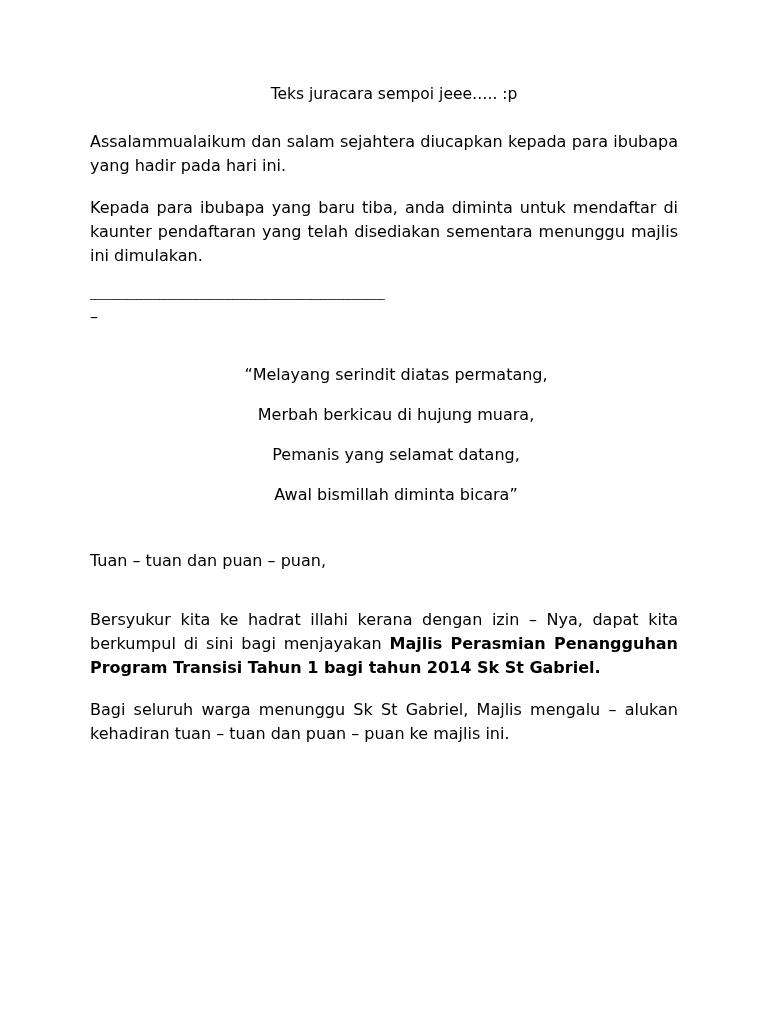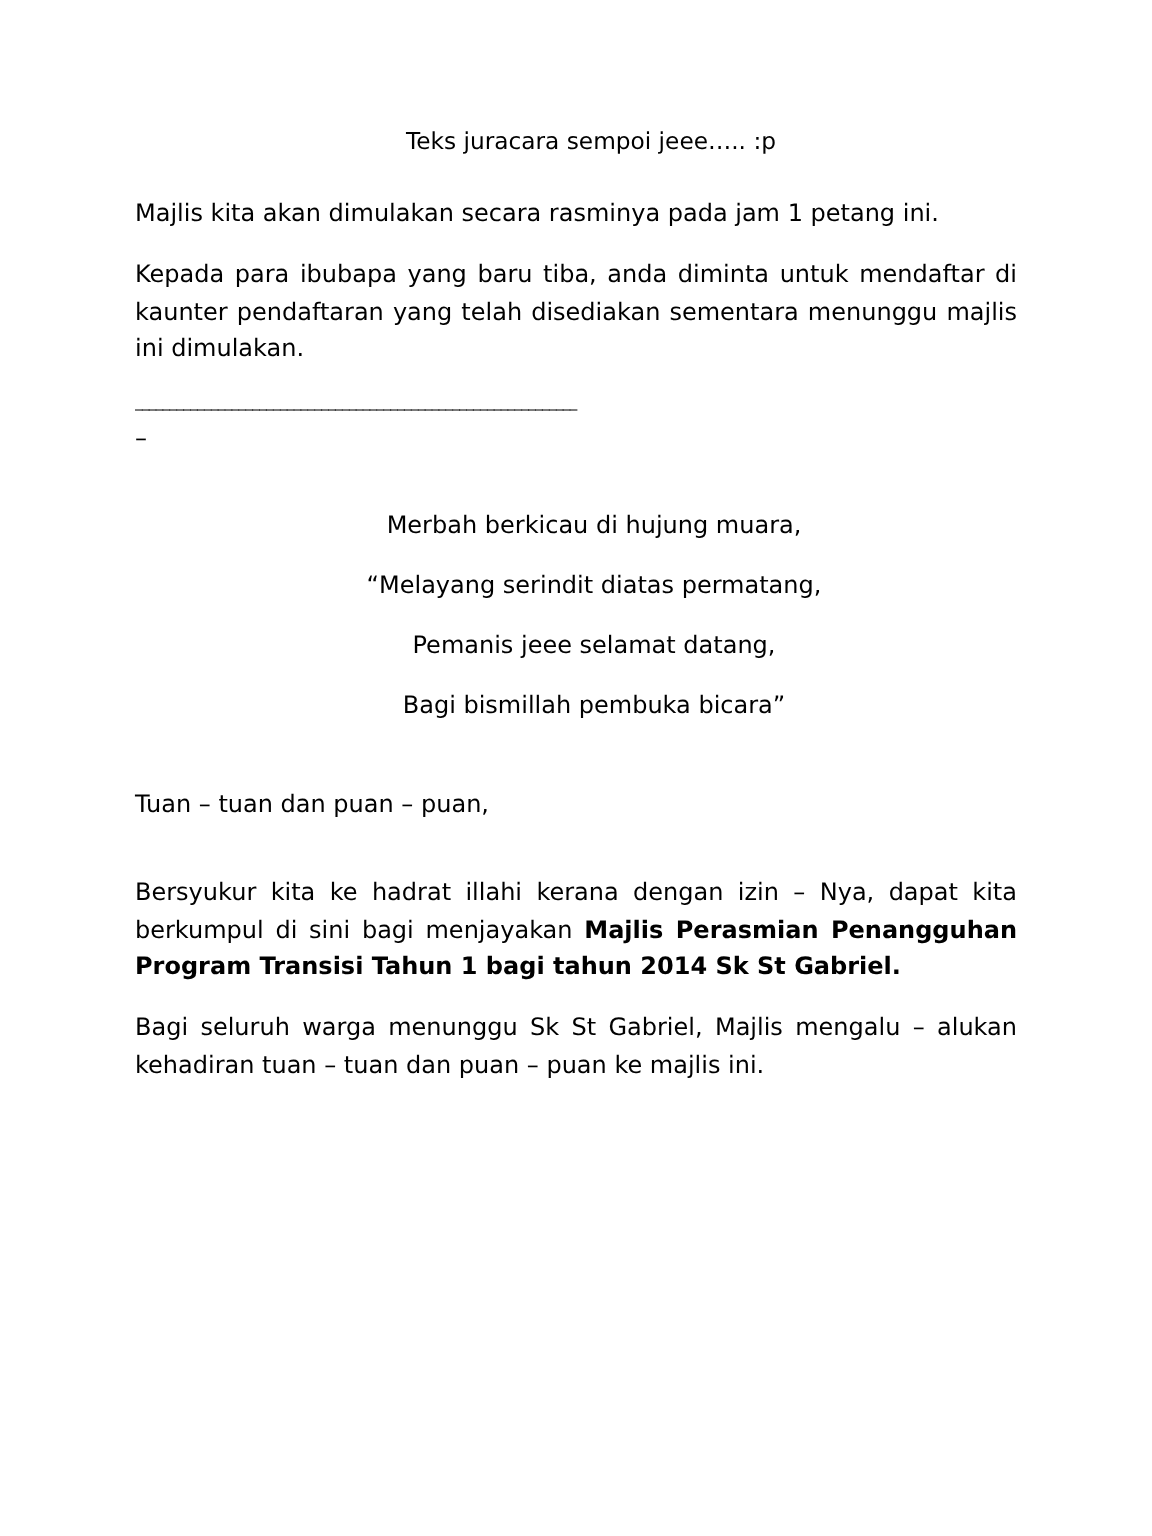--- a/index.html
+++ b/index.html
@@ -74,32 +74,32 @@
     text-align: left;
   }
 </style>
 </head>
 <body>
 
 <div class="page">
 
   <div class="doc-title">Teks juracara sempoi jeee….. :p</div>
 
-  <p class="para"><span>Majlis kita akan dimulakan secara rasminya pada jam 1 petang ini.</span></p>
+  <p class="para"><span>Assalammualaikum dan salam sejahtera diucapkan kepada para ibubapa yang hadir pada hari ini.</span></p>
   <p class="para"><span>Kepada para ibubapa yang baru tiba, anda diminta untuk mendaftar di kaunter pendaftaran yang telah disediakan sementara menunggu majlis ini dimulakan.</span></p>
 
   <div class="rule-line">________________________________________________________________</div>
   <div class="rule-dash">–</div>
 
 
   <div class="poem">
+    <div class="poem-line">“Melayang serindit diatas permatang,</div>
     <div class="poem-line">Merbah berkicau di hujung muara,</div>
-    <div class="poem-line">“Melayang serindit diatas permatang,</div>
-    <div class="poem-line">Pemanis jeee selamat datang,</div>
-    <div class="poem-line">Bagi bismillah pembuka bicara”</div>
+    <div class="poem-line">Pemanis yang selamat datang,</div>
+    <div class="poem-line">Awal bismillah diminta bicara”</div>
   </div>
 
   <div class="gap-big"></div>
 
   <div class="salutation">Tuan – tuan dan puan – puan,</div>
 
   <p class="para"><span>Bersyukur kita ke hadrat illahi kerana dengan izin – Nya, dapat kita berkumpul di sini bagi menjayakan </span><span class="bold">Majlis Perasmian Penangguhan Program Transisi Tahun 1 bagi tahun 2014 Sk St Gabriel.</span></p>
   <p class="para"><span>Bagi seluruh warga menunggu Sk St Gabriel, Majlis mengalu – alukan kehadiran tuan – tuan dan puan – puan ke majlis ini.</span></p>
 
 </div>

